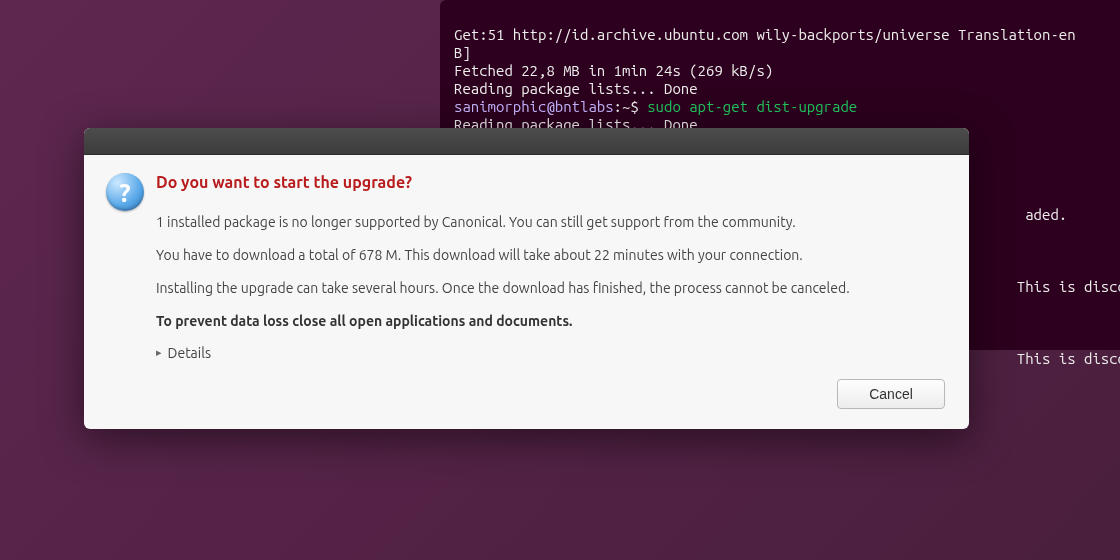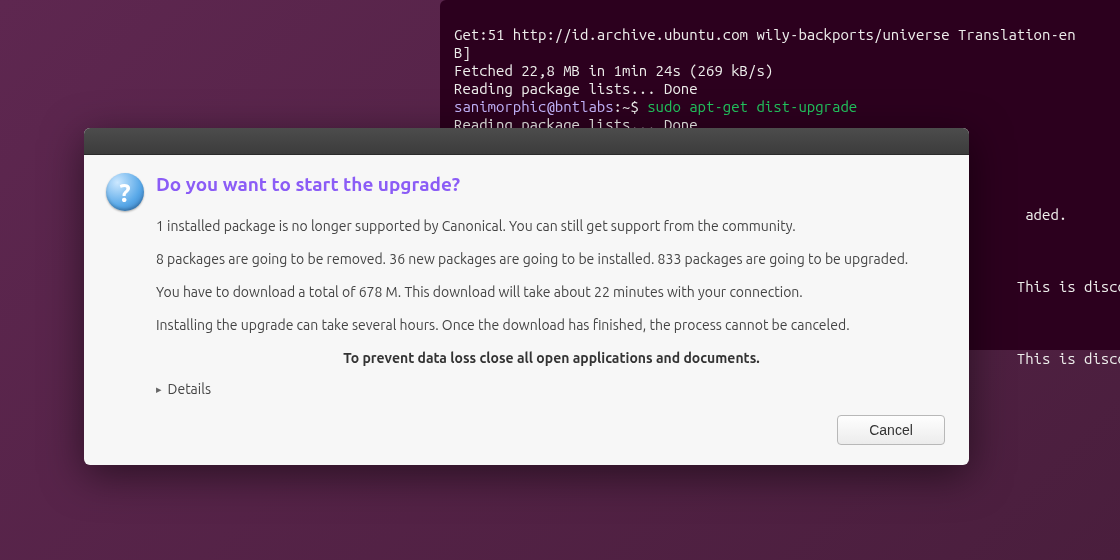--- a/index.html
+++ b/index.html
@@ -65,35 +65,34 @@
       color: #fff;
       font-size: 26px;
       font-weight: bold;
       box-shadow: inset 0 -2px 3px rgba(0,0,0,0.2), 0 1px 2px rgba(0,0,0,0.3);
     }
     .dialog-content {
       flex: 1;
       color: #3c3c3c;
     }
     .dialog-title {
-      font-size: 19px;
+      font-size: 16px;
       font-weight: bold;
-      color: #8b5cf6;
+      color: #b91c1c;
       margin-bottom: 22px;
     }
     .dialog-content p {
       font-size: 14px;
       margin-bottom: 14px;
       line-height: 1.35;
       color: #444;
     }
     .dialog-content p.bold {
       font-weight: bold;
       color: #333;
-      text-align: center;
     }
     .details-row {
       display: flex;
       align-items: center;
       font-size: 14px;
       color: #444;
       cursor: pointer;
       margin-bottom: 18px;
     }
     .details-row .arrow {
@@ -149,21 +148,20 @@
   <div class="dialog-titlebar"></div>
   <div class="dialog-body">
     <div class="dialog-icon">
       <div class="help-icon">
         <span>?</span>
       </div>
     </div>
     <div class="dialog-content">
       <div class="dialog-title">Do you want to start the upgrade?</div>
       <p>1 installed package is no longer supported by Canonical. You can still get support from the community.</p>
-      <p>8 packages are going to be removed. 36 new packages are going to be installed. 833 packages are going to be upgraded.</p>
       <p>You have to download a total of 678 M. This download will take about 22 minutes with your connection.</p>
       <p>Installing the upgrade can take several hours. Once the download has finished, the process cannot be canceled.</p>
       <p class="bold">To prevent data loss close all open applications and documents.</p>
       <div class="details-row">
         <span class="arrow">▸</span>
         <span>Details</span>
       </div>
       <div class="dialog-buttons">
         <button class="btn">Cancel</button>
       </div>

